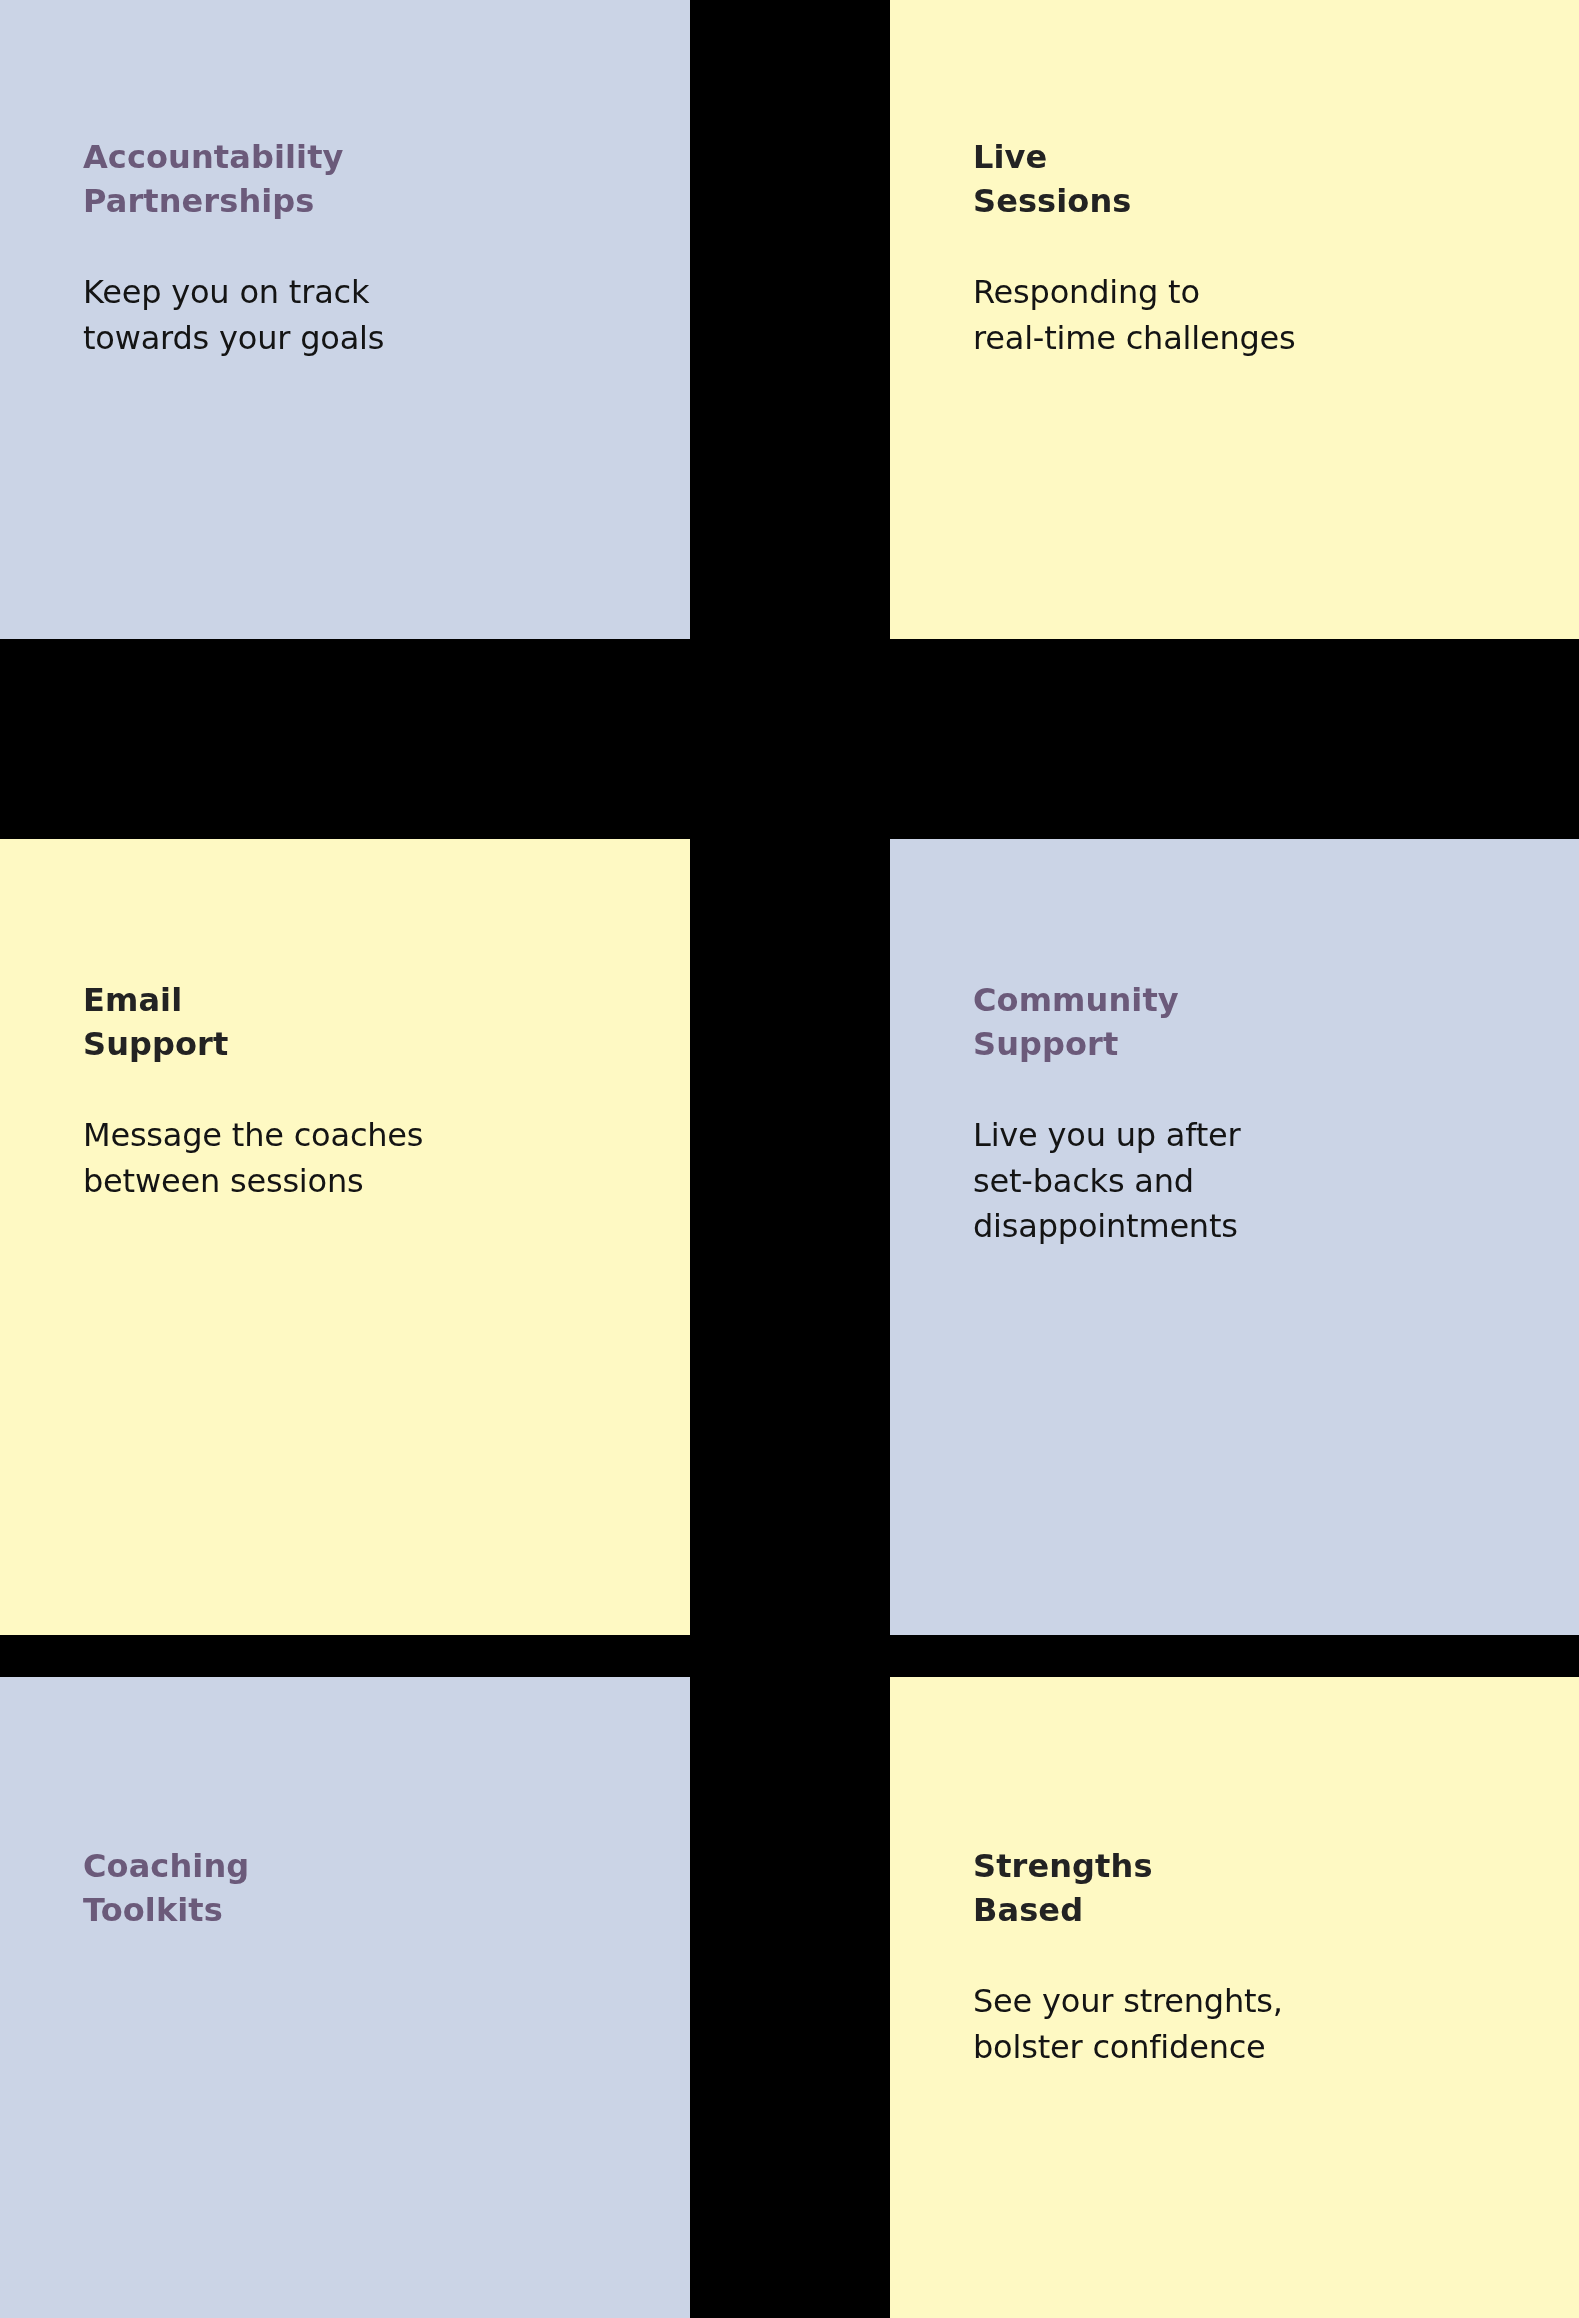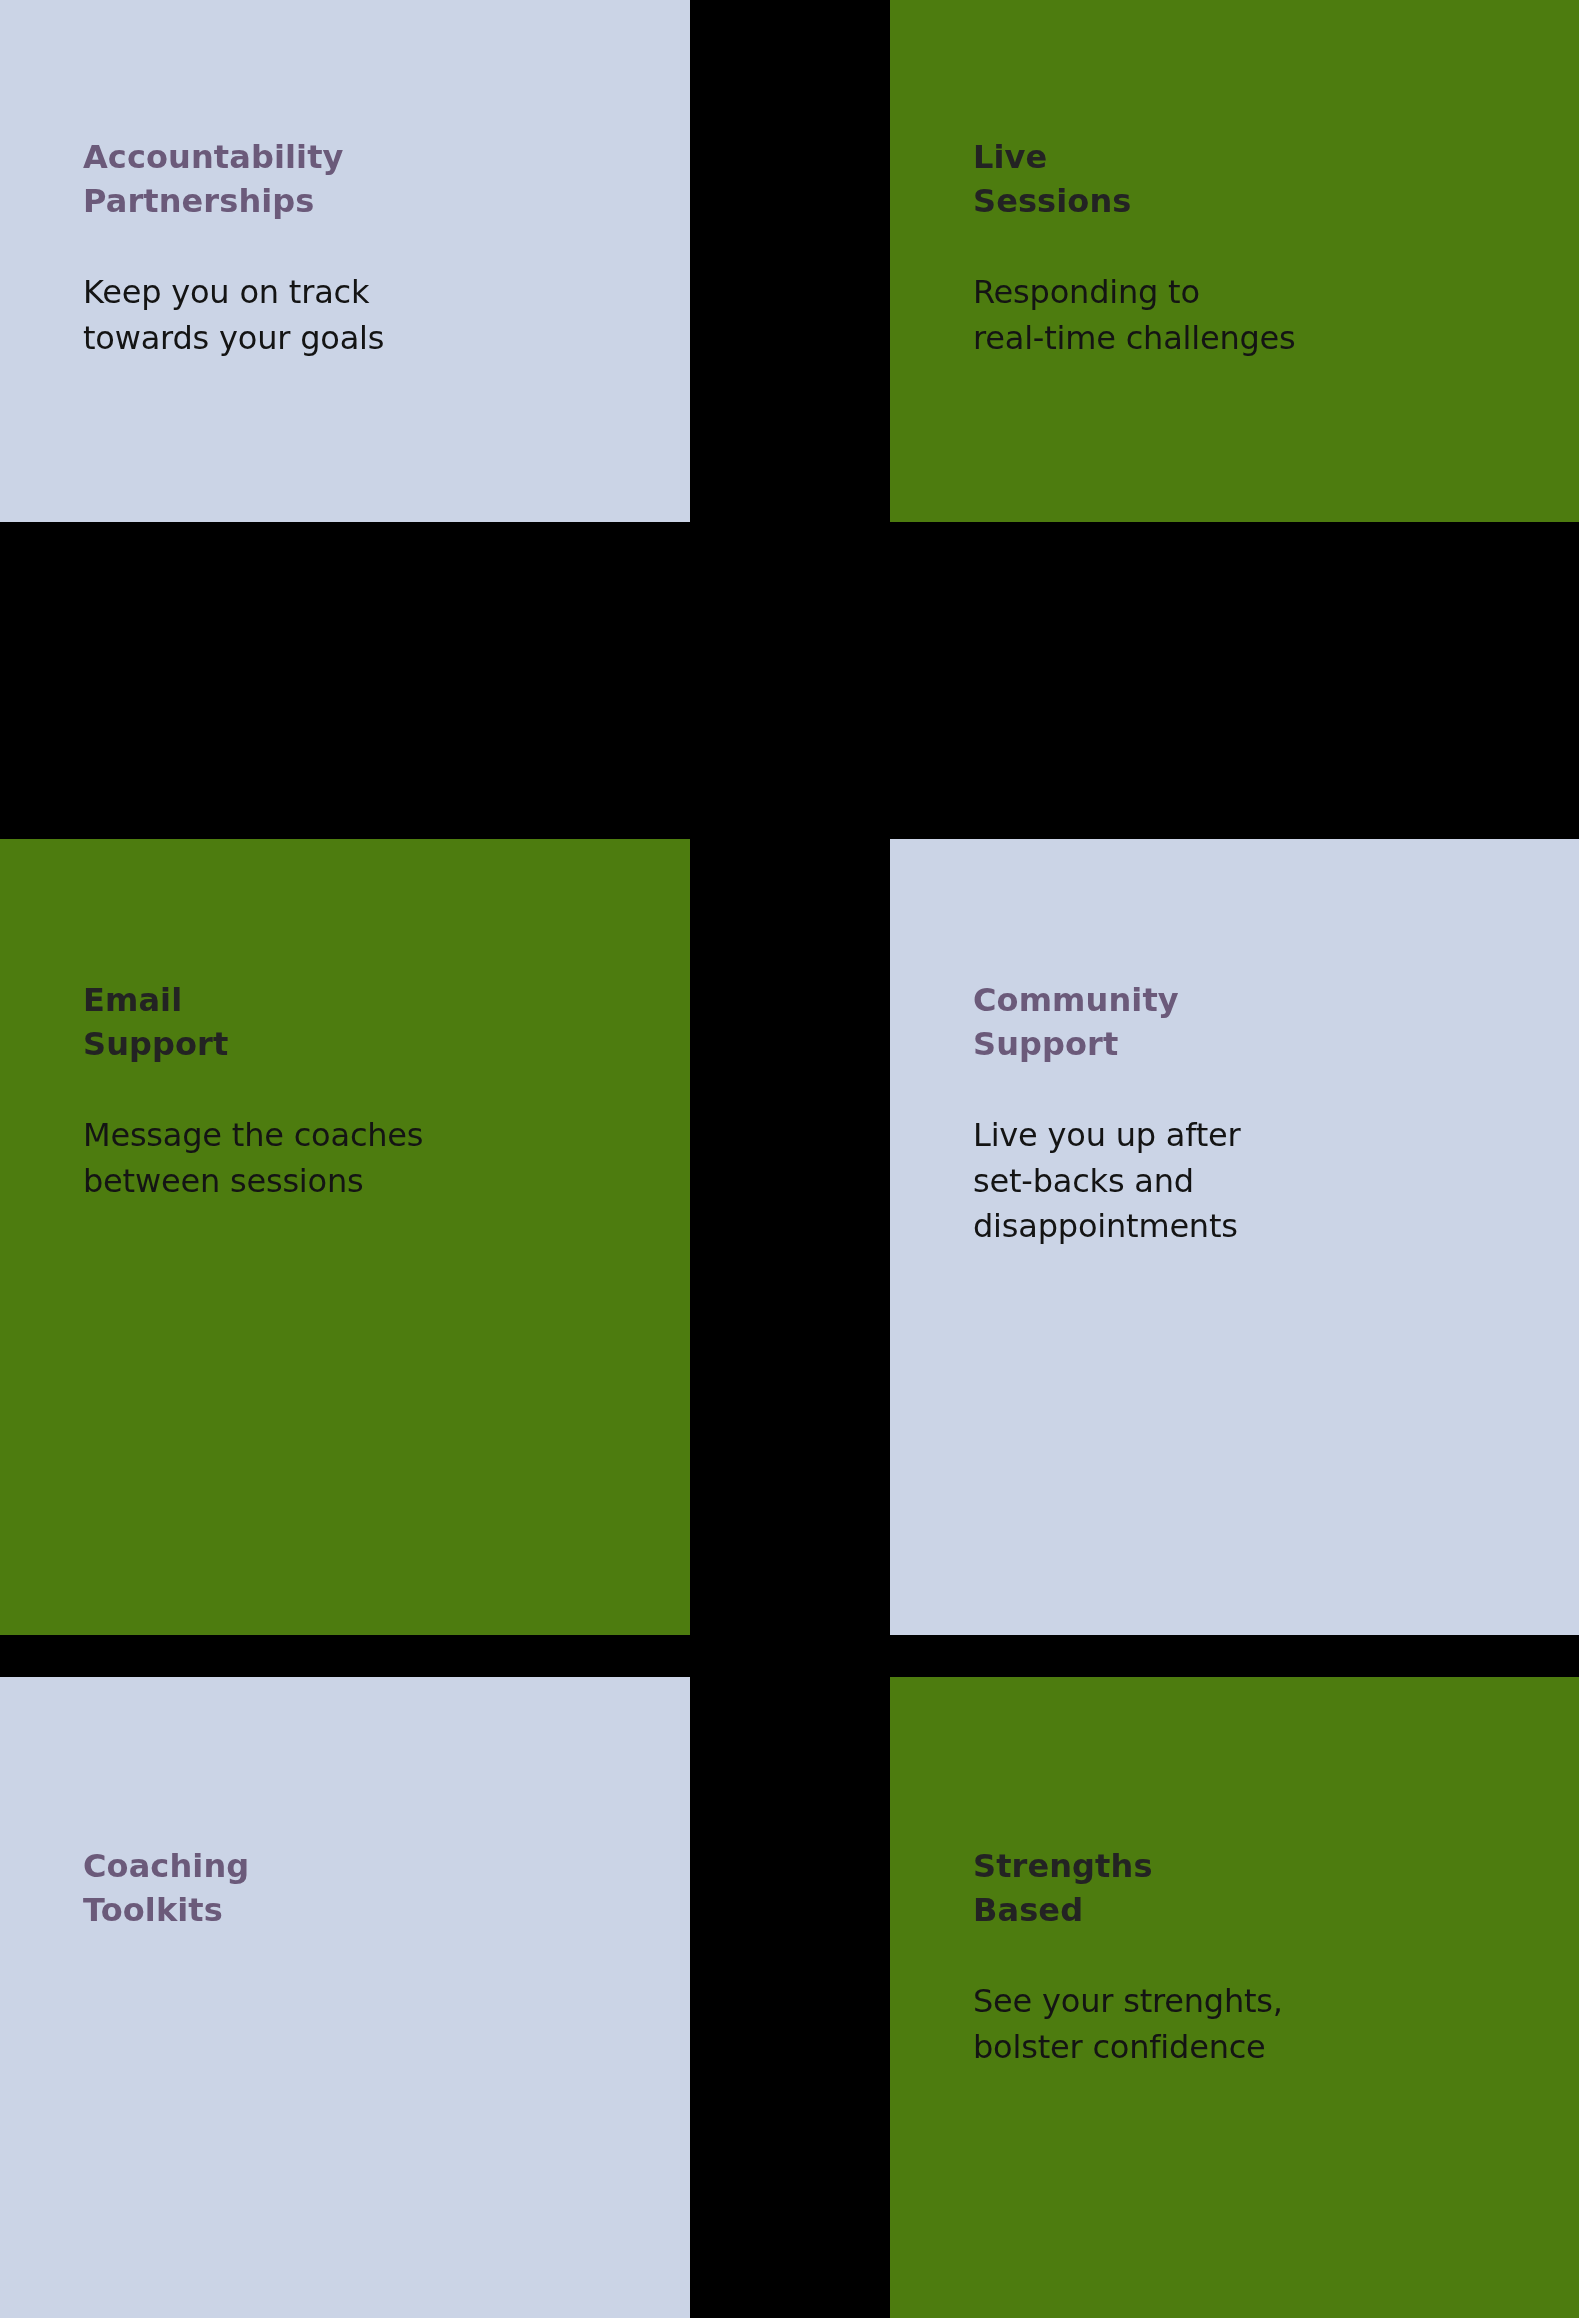--- a/index.html
+++ b/index.html
@@ -30,27 +30,27 @@
     overflow: hidden;
     padding-left: 83px;
     padding-right: 32px;
   }
 
   
   .col-left  { left: 0px;    width: 690px; }
   .col-right { left: 890px; width: 690px; }
 
   
-  .row-1 { top: 0px;    height: 522px; }
+  .row-1 { top: 0px;    height: 639px; }
   .row-2 { top: 839px; height: 796px; }
   .row-3 { top: 1677px; height: 641px; }
 
   
   .theme-periwinkle { background: #cbd4e6; }
-  .theme-teal       { background: #4d7c0f; padding-left: 41px; }
+  .theme-teal       { background: #fef9c3; padding-left: 41px; }
 
   .theme-periwinkle .card-title { color: #6b5a7a; }
   .theme-teal       .card-title { color: #232323; }
 
   .card-body { color: #141414; }
 
   
   .card-title {
     font-family: "DejaVu Sans", sans-serif;
     font-weight: 700;

